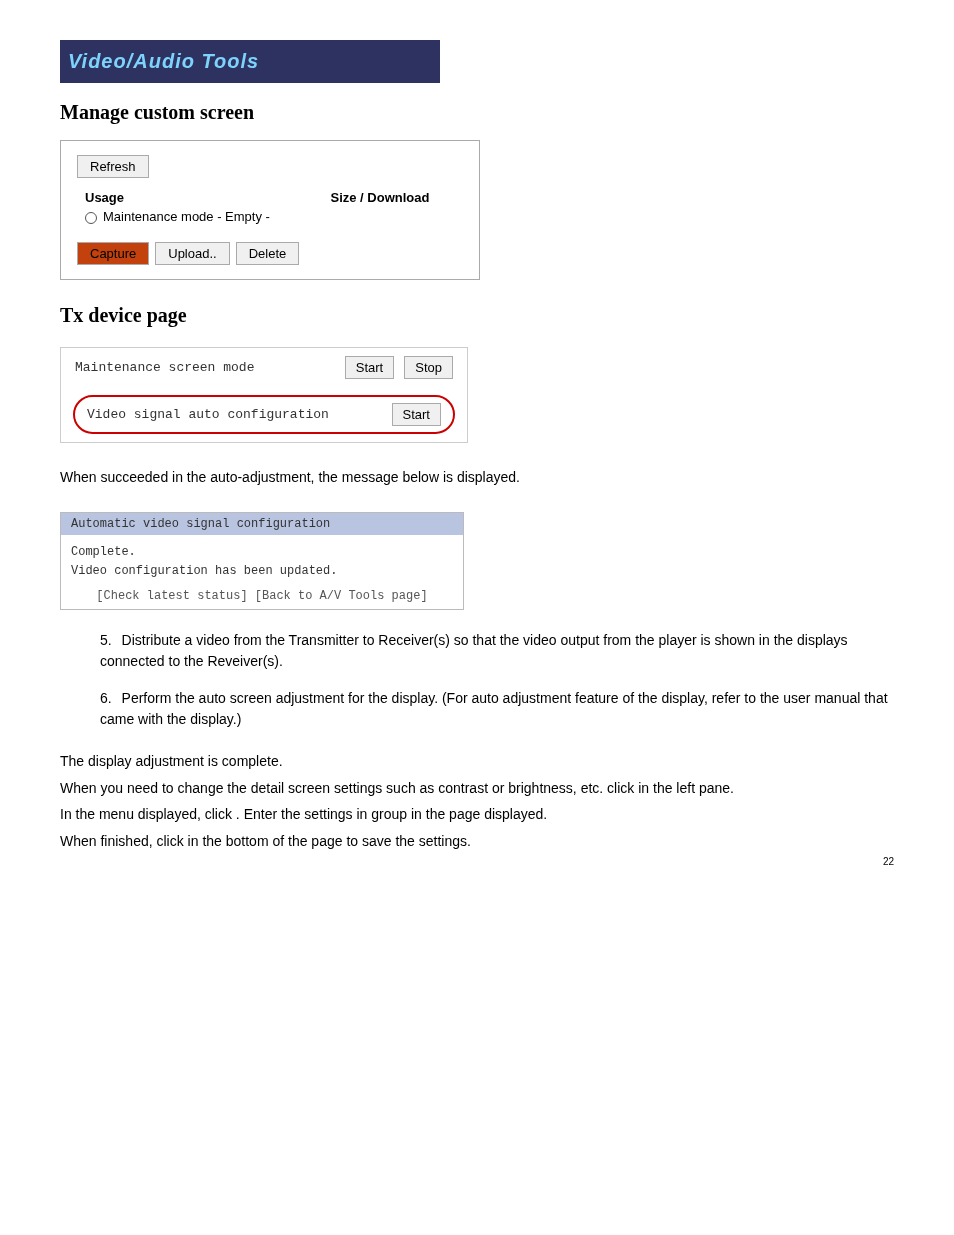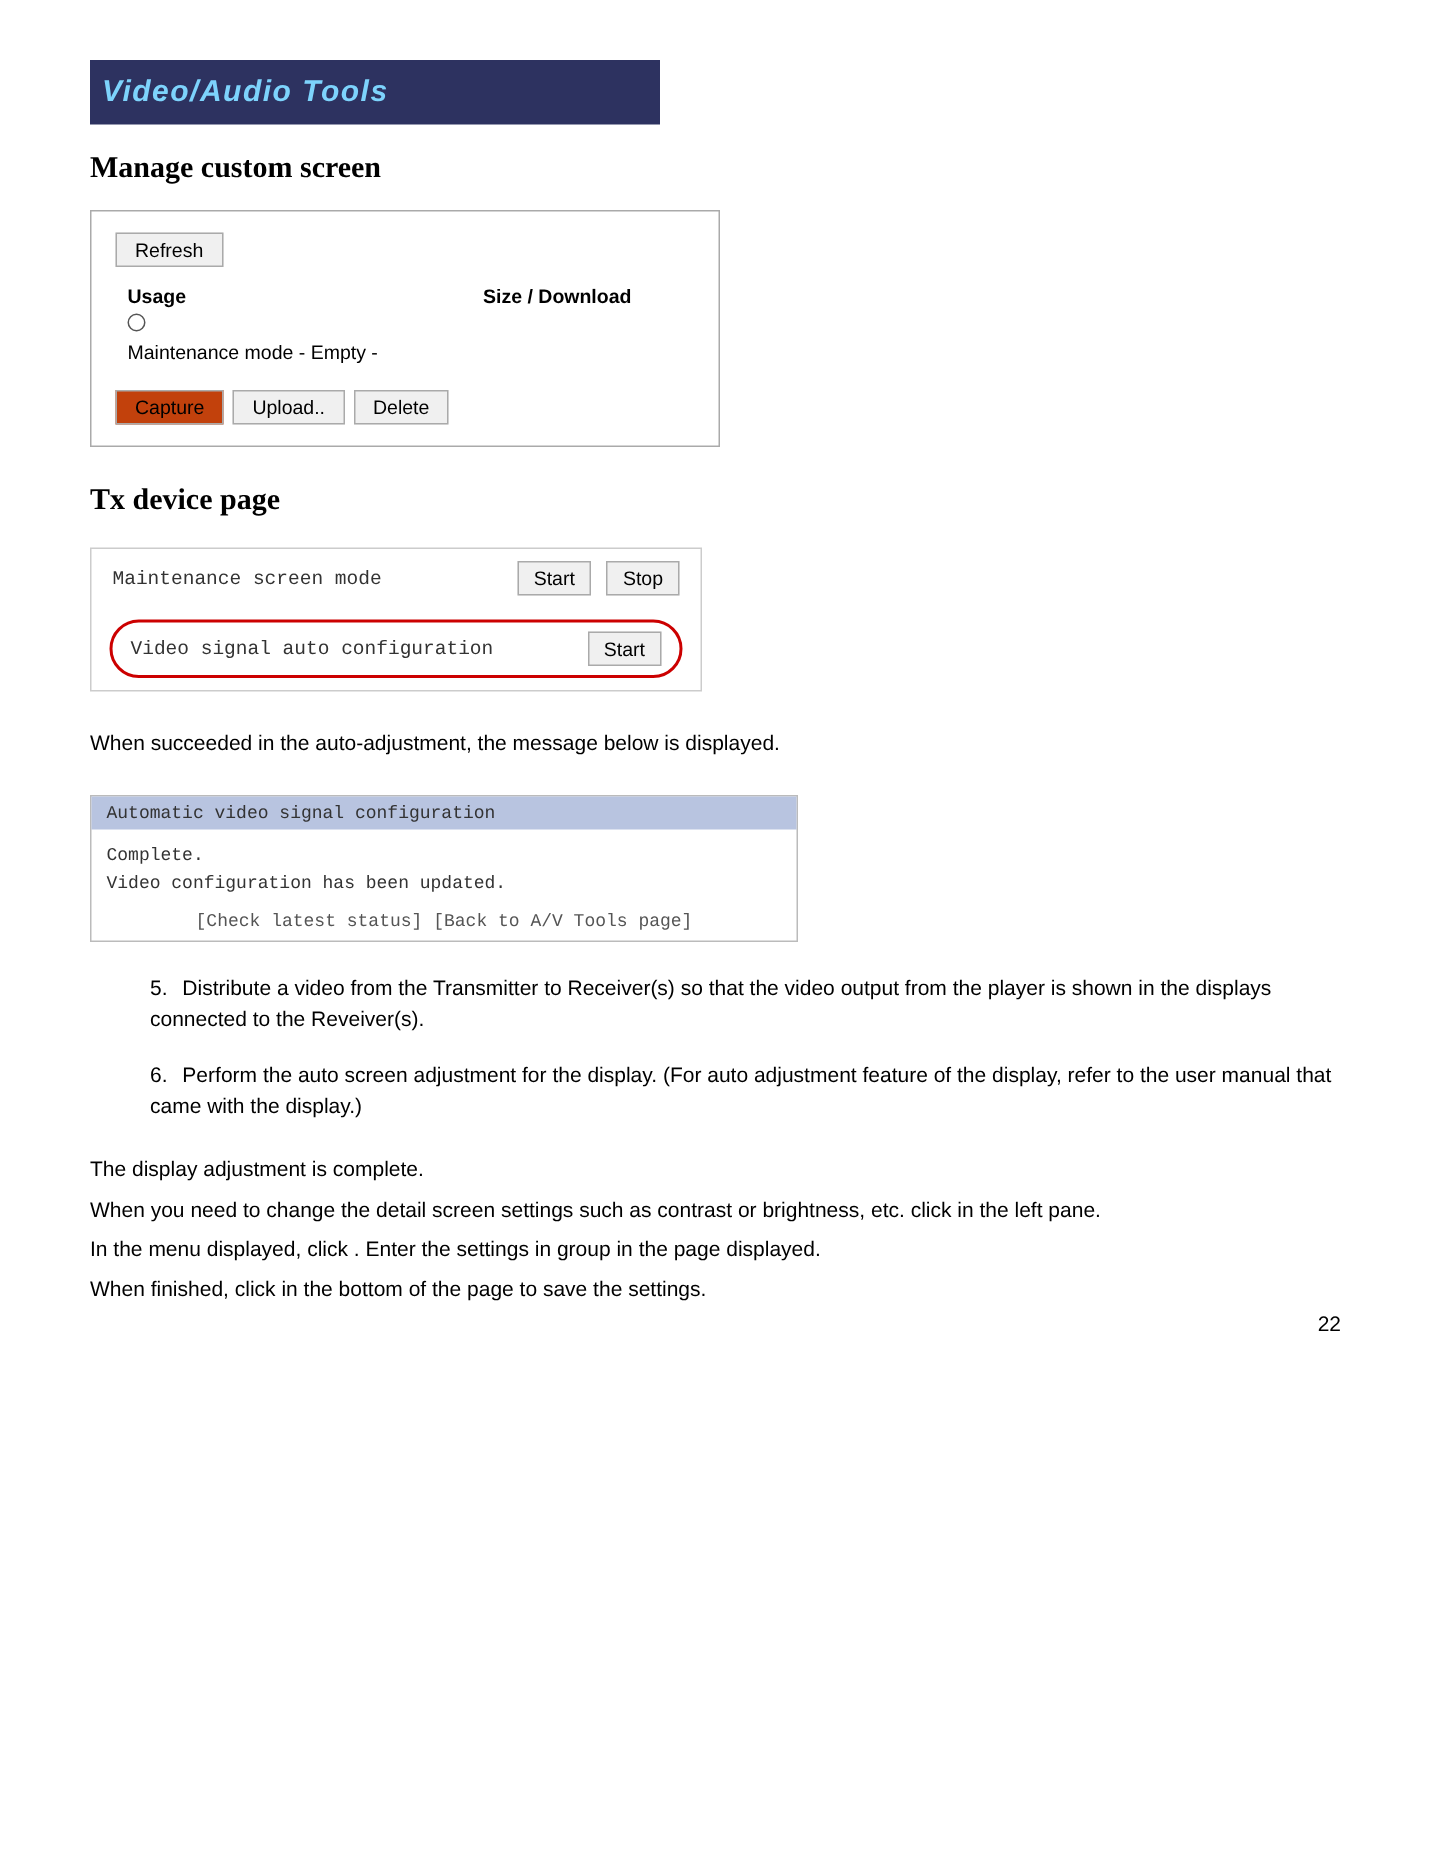--- a/index.html
+++ b/index.html
@@ -60,23 +60,22 @@
       font-size: 13px;
       padding: 2px 8px;
       text-align: left;
     }
     .manage-table td {
       font-size: 13px;
       padding: 2px 8px;
     }
     .radio-cell {
       display: flex;
-      align-items: flex-start;
+      align-items: flex-end;
       gap: 6px;
-      flex-direction: column;
     }
     .radio-dot {
       width: 12px;
       height: 12px;
       border-radius: 50%;
       border: 1.5px solid #555;
       display: inline-block;
       background: #fff;
     }
 
@@ -137,21 +136,21 @@
     }
 
     .paragraph-section {
       margin-bottom: 24px;
       font-size: 14px;
       line-height: 1.5;
     }
 
     .info-box {
       border: 1px solid #bbb;
-      width: 472px;
+      width: 404px;
       margin: 16px 0 20px 0;
     }
     .info-box-header {
       background: #b8c4e0;
       padding: 4px 10px;
       font-size: 12px;
       font-family: 'Courier New', monospace;
       color: #333;
     }
     .info-box-body {
@@ -179,21 +178,21 @@
     }
 
     .body-text {
       font-size: 14px;
       line-height: 1.6;
       margin-bottom: 4px;
     }
 
     .page-number {
       text-align: right;
-      font-size: 14px;
+      font-size: 10px;
     }
   </style>
 </head>
 <body>
 
 <div class="header-banner">
   <span>Video/Audio Tools</span>
 </div>
 
 <div class="section-title">Manage custom screen</div>

